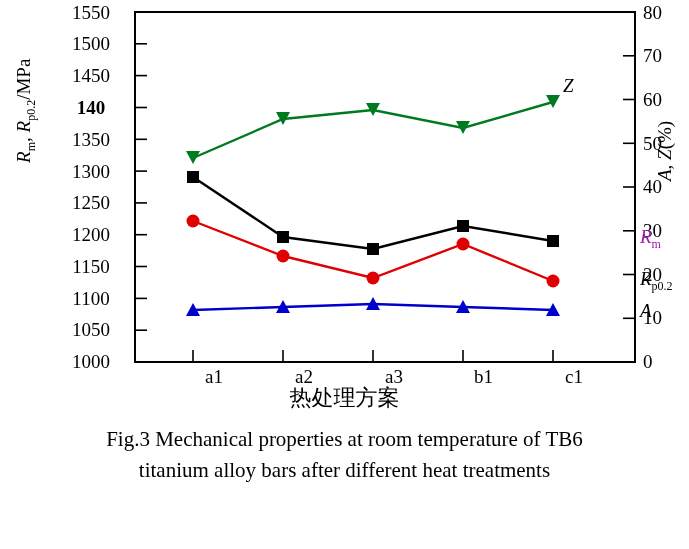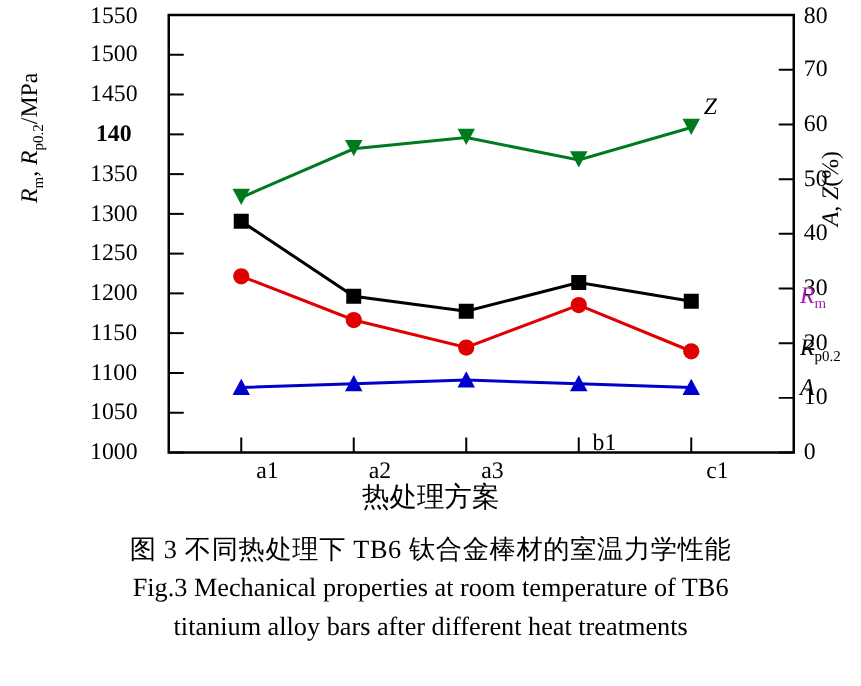--- a/index.html
+++ b/index.html
@@ -211,37 +211,36 @@
     <div class="tick-label axis-tick-right" style="left:643px; top:220px; width:40px;">30</div>
     <div class="tick-label axis-tick-right" style="left:643px; top:176px; width:40px;">40</div>
     <div class="tick-label axis-tick-right" style="left:643px; top:133px; width:40px;">50</div>
     <div class="tick-label axis-tick-right" style="left:643px; top:89px;  width:40px;">60</div>
     <div class="tick-label axis-tick-right" style="left:643px; top:45px;  width:40px;">70</div>
     <div class="tick-label axis-tick-right" style="left:643px; top:2px;   width:40px;">80</div>
 
     <div class="tick-label axis-tick-x" style="left:163px; top:366px; width:60px;">a1</div>
     <div class="tick-label axis-tick-x" style="left:253px; top:366px; width:60px;">a2</div>
     <div class="tick-label axis-tick-x" style="left:343px; top:366px; width:60px;">a3</div>
-    <div class="tick-label axis-tick-x" style="left:433px; top:344px; width:60px;">b1</div>
+    <div class="tick-label axis-tick-x" style="left:433px; top:366px; width:60px;">b1</div>
     <div class="tick-label axis-tick-x" style="left:523px; top:366px; width:60px;">c1</div>
 
     <div class="ylabel-left">
       <span style="font-style:italic;">R</span><sub style="font-size:12px;">m</sub>,
       <span style="font-style:italic;">R</span><sub style="font-size:12px;">p0.2</sub>/MPa
     </div>
     <div class="ylabel-right">
       <span style="font-style:italic;">A</span>, <span style="font-style:italic;">Z</span>(%)
     </div>
     <div class="xlabel">热处理方案</div>
 
     <div class="series-label" style="left:563px; top:75px; color:#000000;">Z</div>
     <div class="series-label" style="left:640px; top:226px; color:#a21caf;">R<sub>m</sub></div>
     <div class="series-label" style="left:640px; top:268px; color:#000000;">R<sub>p0.2</sub></div>
     <div class="series-label" style="left:640px; top:300px; color:#000000;">A</div>
   </div>
 
   <div id="caption">
-    <div class="cap-line cap-cn">图 3  不同热处理下 TB6 钛合金棒材的室温力学性能</div>
     <div class="cap-line">Fig.3  Mechanical properties at room temperature of TB6</div>
     <div class="cap-line">titanium alloy bars after different heat treatments</div>
   </div>
 
 </div>
 
 </body></html>

